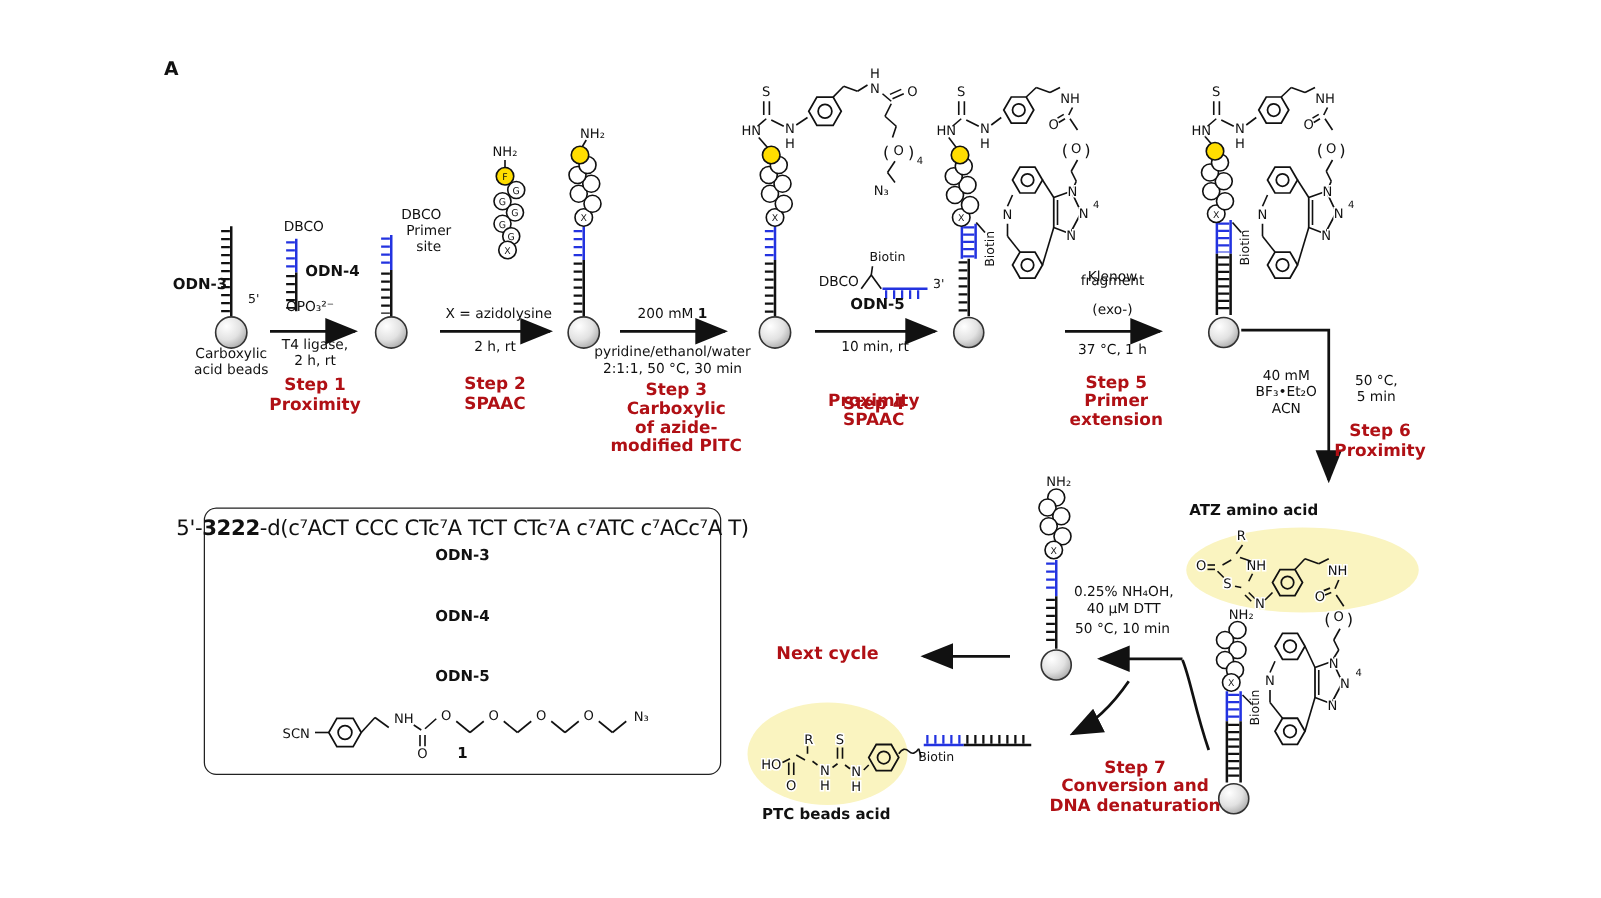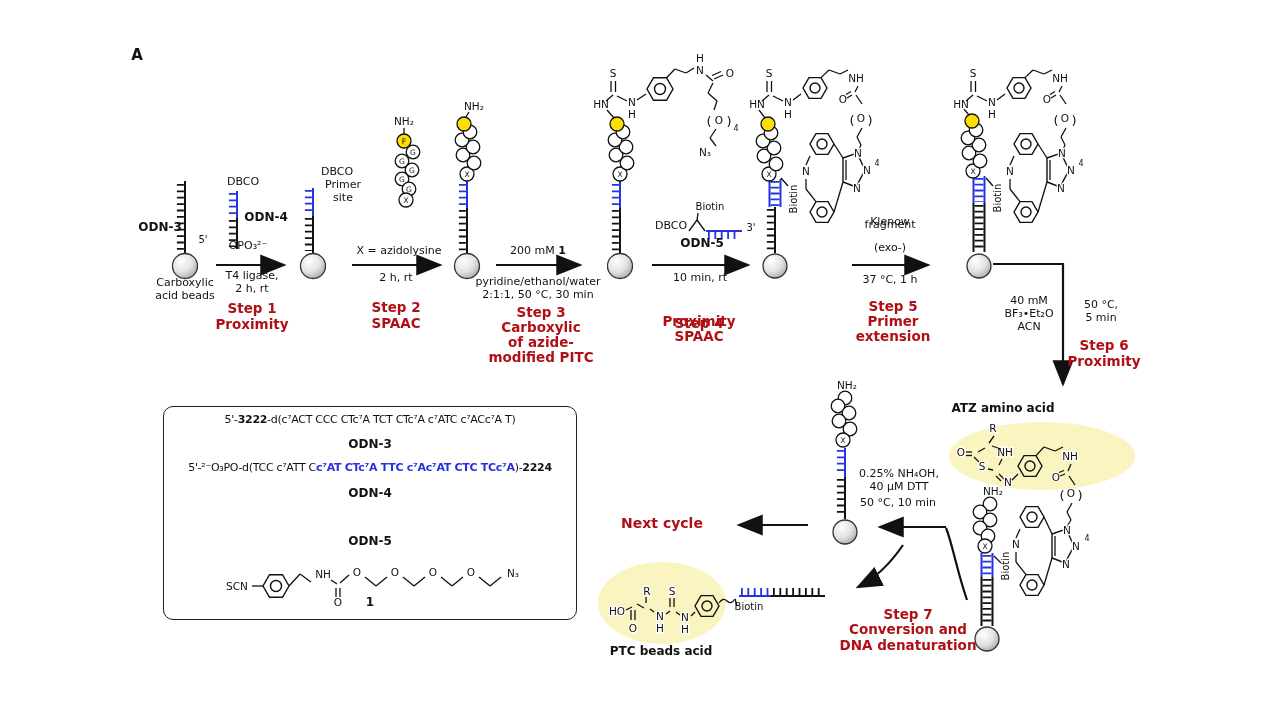--- a/index.html
+++ b/index.html
@@ -2,21 +2,21 @@
 <html><head>
 <meta charset="utf-8">
 <style>
   html,body{margin:0;padding:0;background:#fff}
   #fig{position:relative;width:1281px;height:718px;background:#fff;font-family:"DejaVu Sans",sans-serif;color:#111;overflow:hidden}
   .t{position:absolute;transform:translateX(-50%);white-space:nowrap;font-size:11px;line-height:1.15;text-align:center}
   .b{font-weight:bold}
   .f12{font-size:12px}
   .big{font-size:15px}
   .sm{font-size:10px}
-  .seq{font-size:11px;letter-spacing:-0.3px}
+  .seq{font-size:17px;letter-spacing:-0.3px}
   .blue{color:#2333E0;font-weight:bold}
   .red{color:#B01015;font-weight:bold;font-size:13.5px}
   .red14{font-size:14px}
   .vt{position:absolute;transform:translate(-50%,-50%) rotate(-90deg);font-size:10px;white-space:nowrap}
   .box{position:absolute;left:163px;top:406px;width:412px;height:212px;border:1.6px solid #222;border-radius:10px}
   svg{position:absolute;left:0;top:0}
   svg text{font-family:"DejaVu Sans",sans-serif}
   .at{font-size:10.5px;text-anchor:middle;fill:#111;paint-order:stroke;stroke:#fff;stroke-width:2.5}
   .cl{font-size:7.5px;text-anchor:middle;fill:#111}
   .br{font-size:13px;text-anchor:middle;fill:#111;paint-order:stroke;stroke:#fff;stroke-width:2}
@@ -539,18 +539,17 @@
 <div class="t b f12" style="left:661px;top:645px">PTC beads acid</div>
 <div class="t sm" style="left:749px;top:601px">Biotin</div>
 
 <div class="vt" style="left:793px;top:199px">Biotin</div>
 <div class="vt" style="left:997px;top:198px">Biotin</div>
 <div class="vt" style="left:1005px;top:566px">Biotin</div>
 
 <div class="box"></div>
 <div class="t seq" style="left:370px;top:414px"><span>5'-</span><span class="b">3222</span><span>-d(c⁷ACT CCC CTc⁷A TCT CTc⁷A c⁷ATC c⁷ACc⁷A T)</span></div>
 <div class="t b f12" style="left:370px;top:438px">ODN-3</div>
-<div class="t seq" style="left:370px;top:462px"><span>5'-²⁻O₃PO-d(TCC c⁷ATT C</span><span class="blue">c⁷AT CTc⁷A TTC c⁷Ac⁷AT CTC TCc⁷A</span><span>)-</span><span class="b">2224</span></div>
 <div class="t b f12" style="left:370px;top:487px">ODN-4</div>
 <div class="t b f12" style="left:370px;top:535px">ODN-5</div>
 <div class="t b f12" style="left:370px;top:596px">1</div>
 
 </div>
 
 </body></html>

